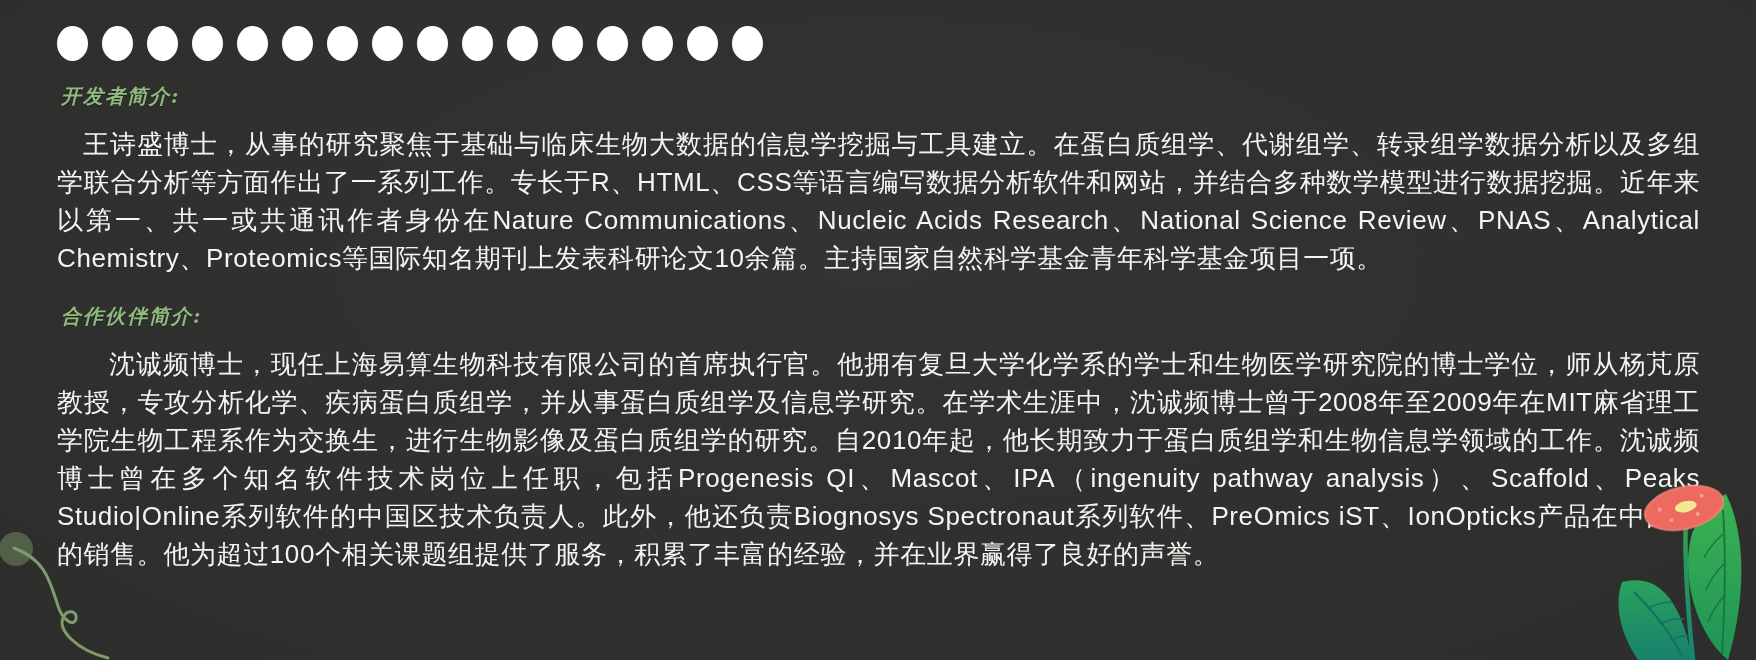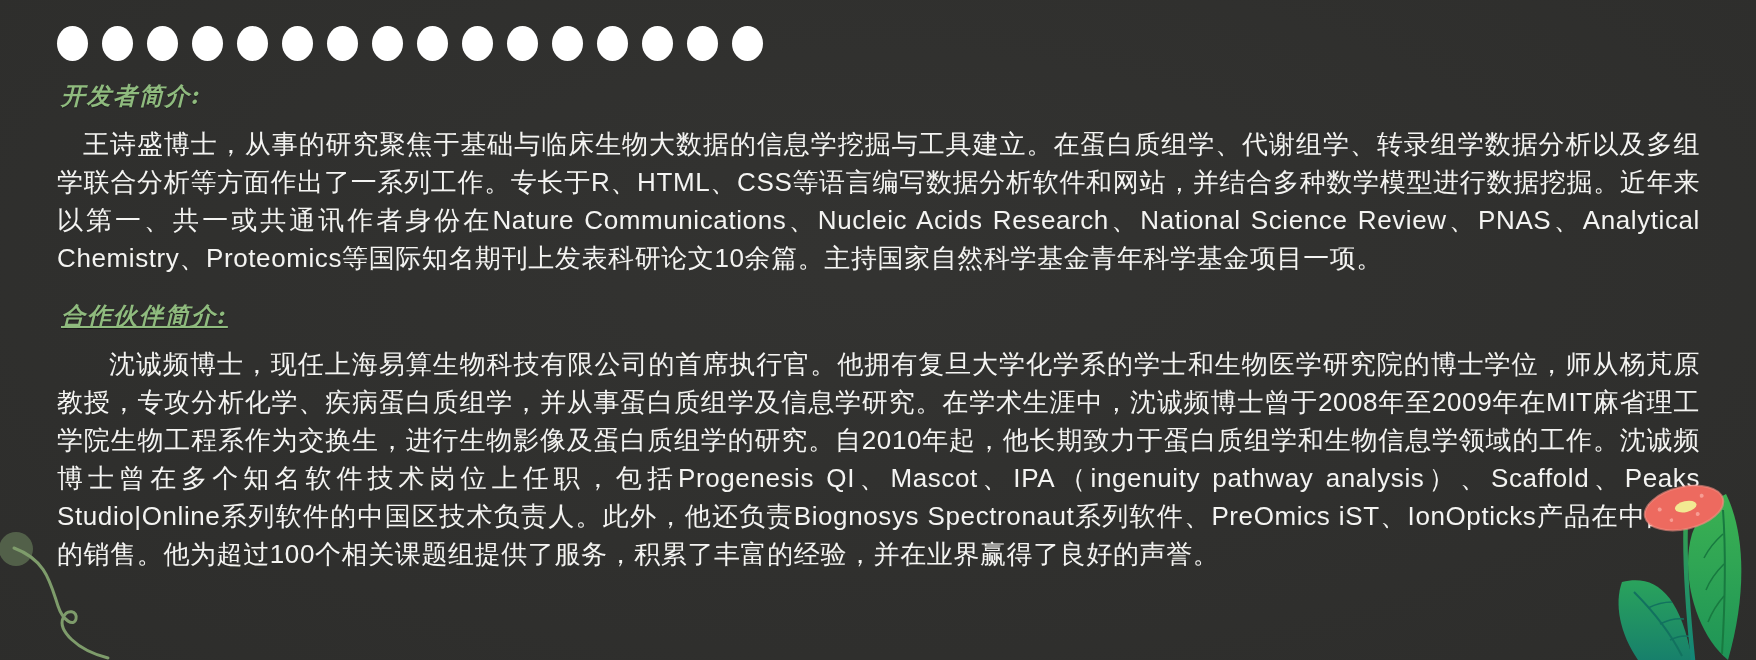--- a/index.html
+++ b/index.html
@@ -18,28 +18,28 @@
     padding:26px 56px 0 57px;
     font-family:"Liberation Sans", sans-serif;
     color:var(--text);
   }
   .dots-row{display:flex;gap:14px;margin-bottom:14px;}
   .dot{width:31px;height:35px;border-radius:50%;background:var(--dot);flex:0 0 auto;}
   .section-heading{
     font-family:"DejaVu Serif", serif;
     font-style:italic;
     font-weight:bold;
-    font-size:24px;
+    font-size:20px;
     line-height:42px;
     letter-spacing:2px;
     color:var(--accent);
     margin:0 0 8px 4px;
     text-shadow:0 1px 1px rgba(0,0,0,0.35);
   }
-  .section-heading.second{margin-top:18px;text-decoration:underline;}
+  .section-heading.second{margin-top:18px;}
   .section-body{
     font-size:26px;
     line-height:38px;
     letter-spacing:0.6px;
     text-align:justify;
     text-justify:inter-character;
     margin:0 0 14px 0;
     color:var(--text);
   }
   .indent-1{text-indent:1em;}

